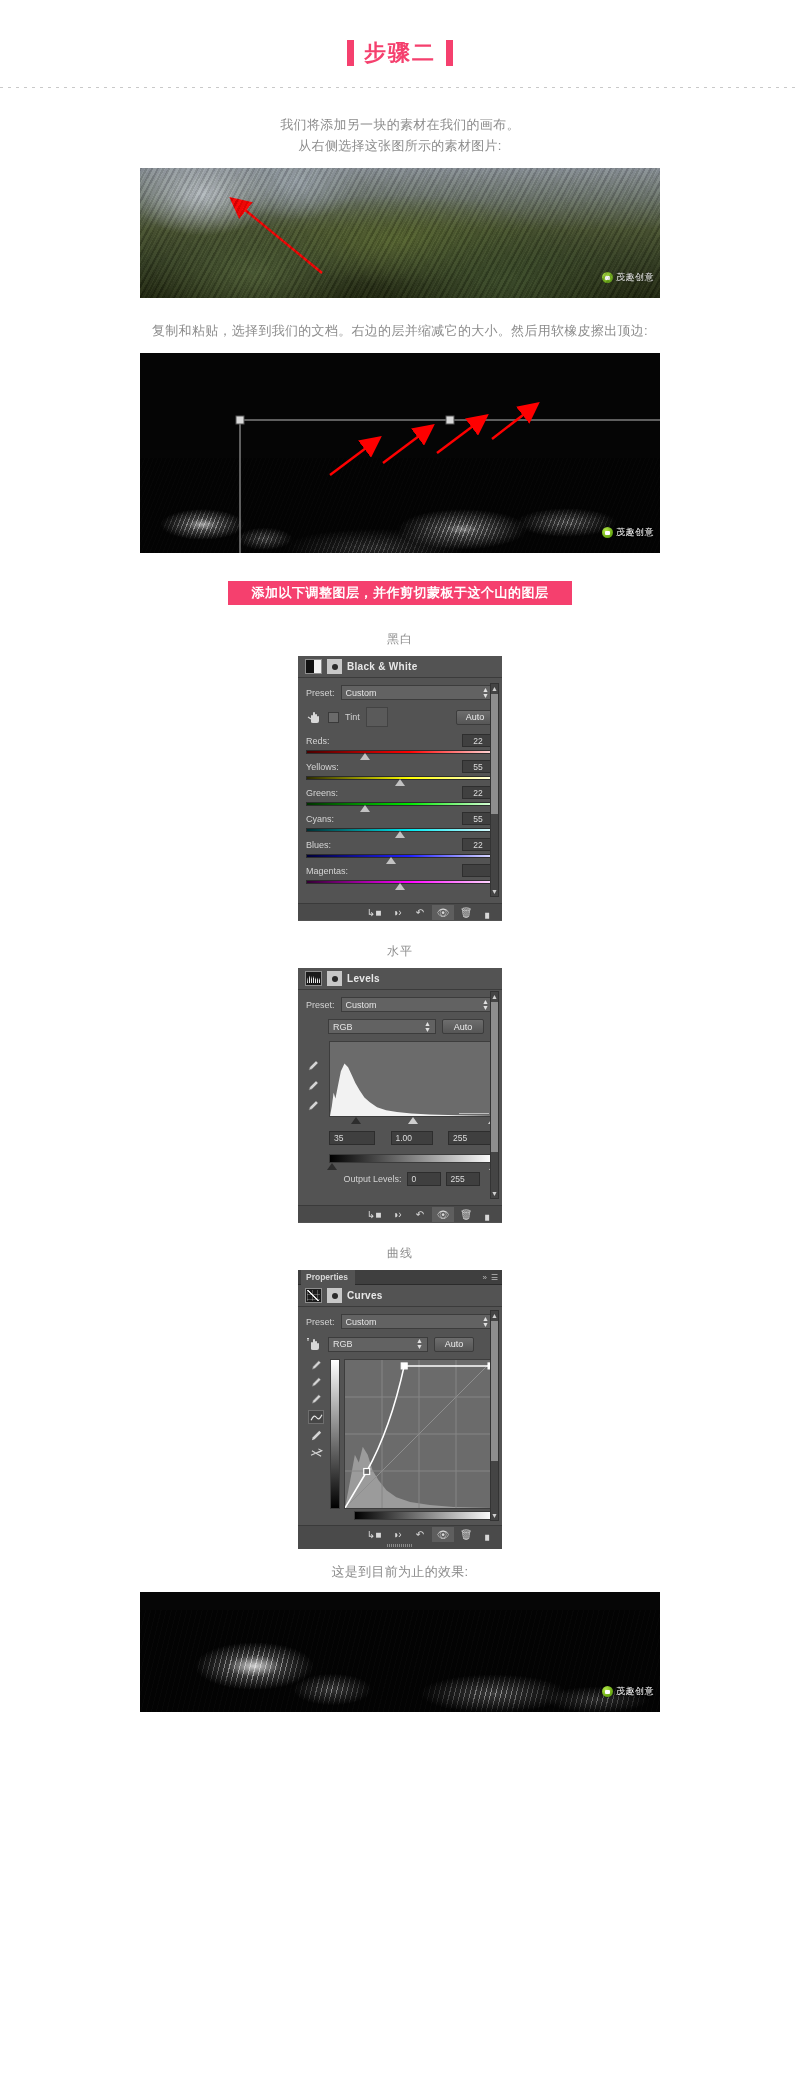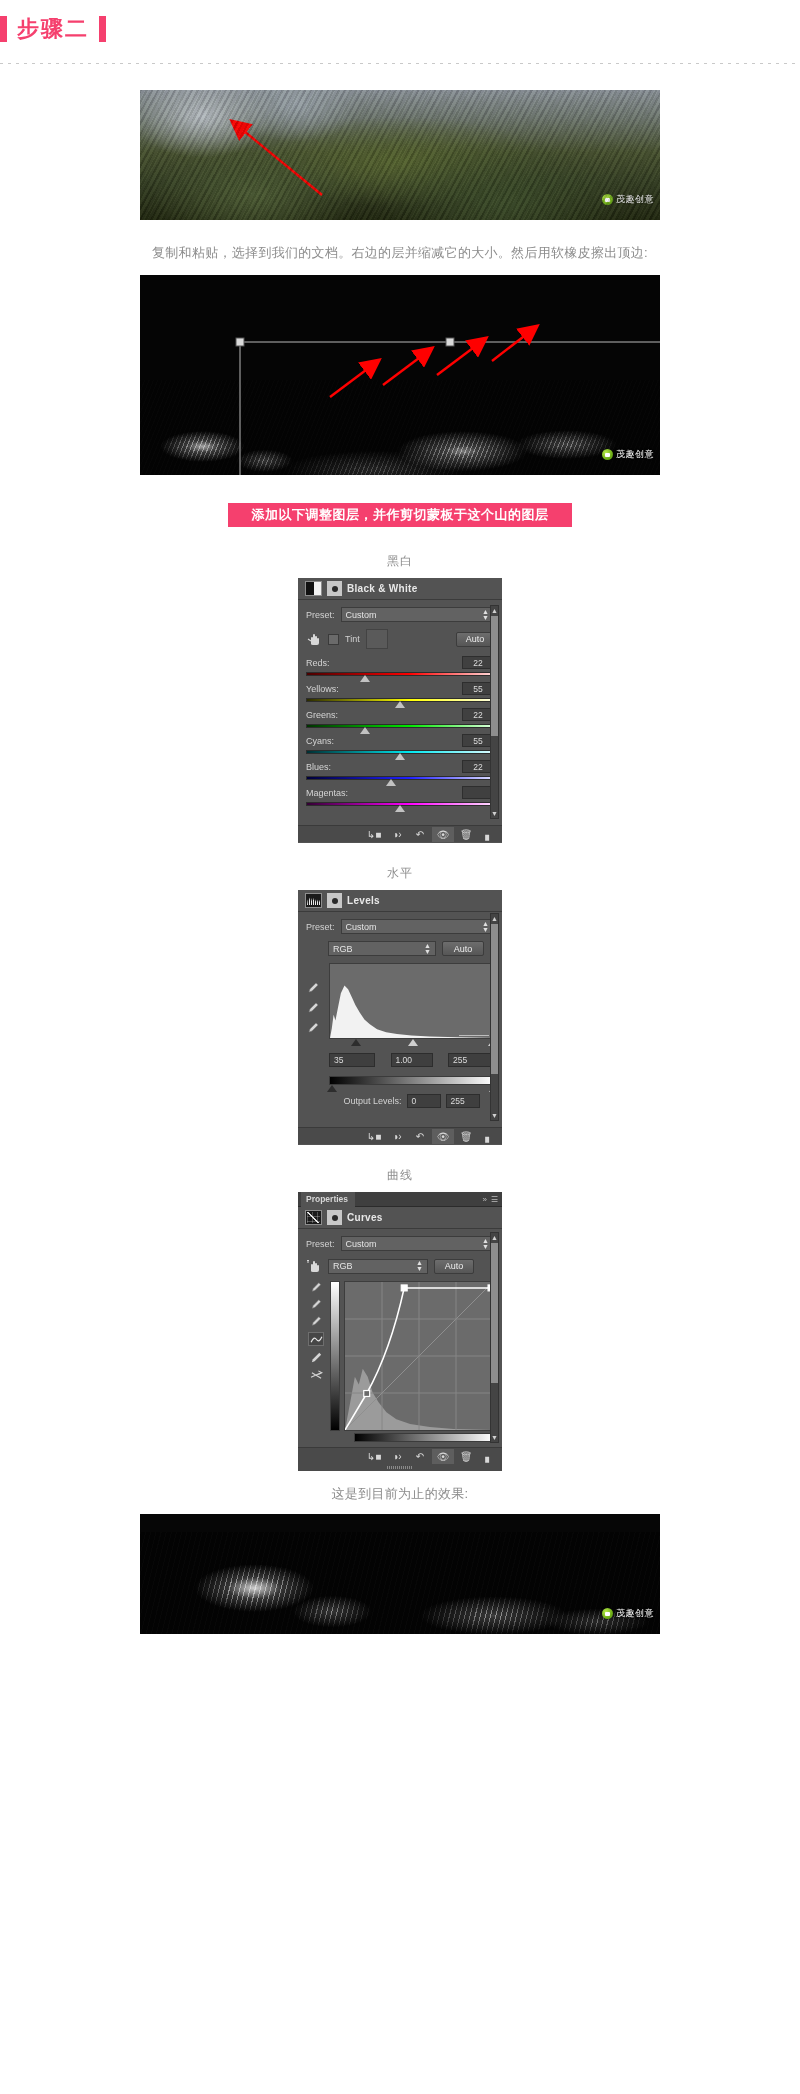--- a/index.html
+++ b/index.html
@@ -8,21 +8,21 @@
     width: 800px;
     height: 2094px;
     background: #ffffff;
     font-family: "Liberation Sans", "DejaVu Sans", sans-serif;
     color: #888888;
     position: relative;
     overflow: hidden;
   }
 
   
-  .header { width: 100%; padding-top: 16px; }
+  .header { width: 100%; padding-top: 40px; text-align: center; }
   .title-row {
     display: inline-flex;
     align-items: center;
     justify-content: center;
     gap: 10px;
   }
   .title-bar {
     width: 7px; height: 26px; background: #f5406e; display: inline-block;
   }
   .title-text {
@@ -384,20 +384,22 @@
 <div class="header">
   <div class="title-row">
     <span class="title-bar"></span>
     <span class="title-text">步骤二</span>
     <span class="title-bar"></span>
   </div>
   <div class="dotted-rule"></div>
 </div>
 
 <div style="margin-top:24px;">
+  <div class="caption">我们将添加另一块的素材在我们的画布。</div>
+  <div class="caption">从右侧选择这张图所示的素材图片:</div>
 </div>
 
 <div class="photo photo-mountain" style="margin-top:12px;">
   <svg class="overlay-svg" viewBox="0 0 520 130">
     <defs>
       <marker id="ah1" markerWidth="9" markerHeight="9" refX="7" refY="4.5" orient="auto">
         <path d="M0,0 L9,4.5 L0,9 z" fill="#ff0000"></path>
       </marker>
     </defs>
     <line x1="182" y1="105" x2="93" y2="32" stroke="#ff0000" stroke-width="2.4" marker-end="url(#ah1)"></line>

